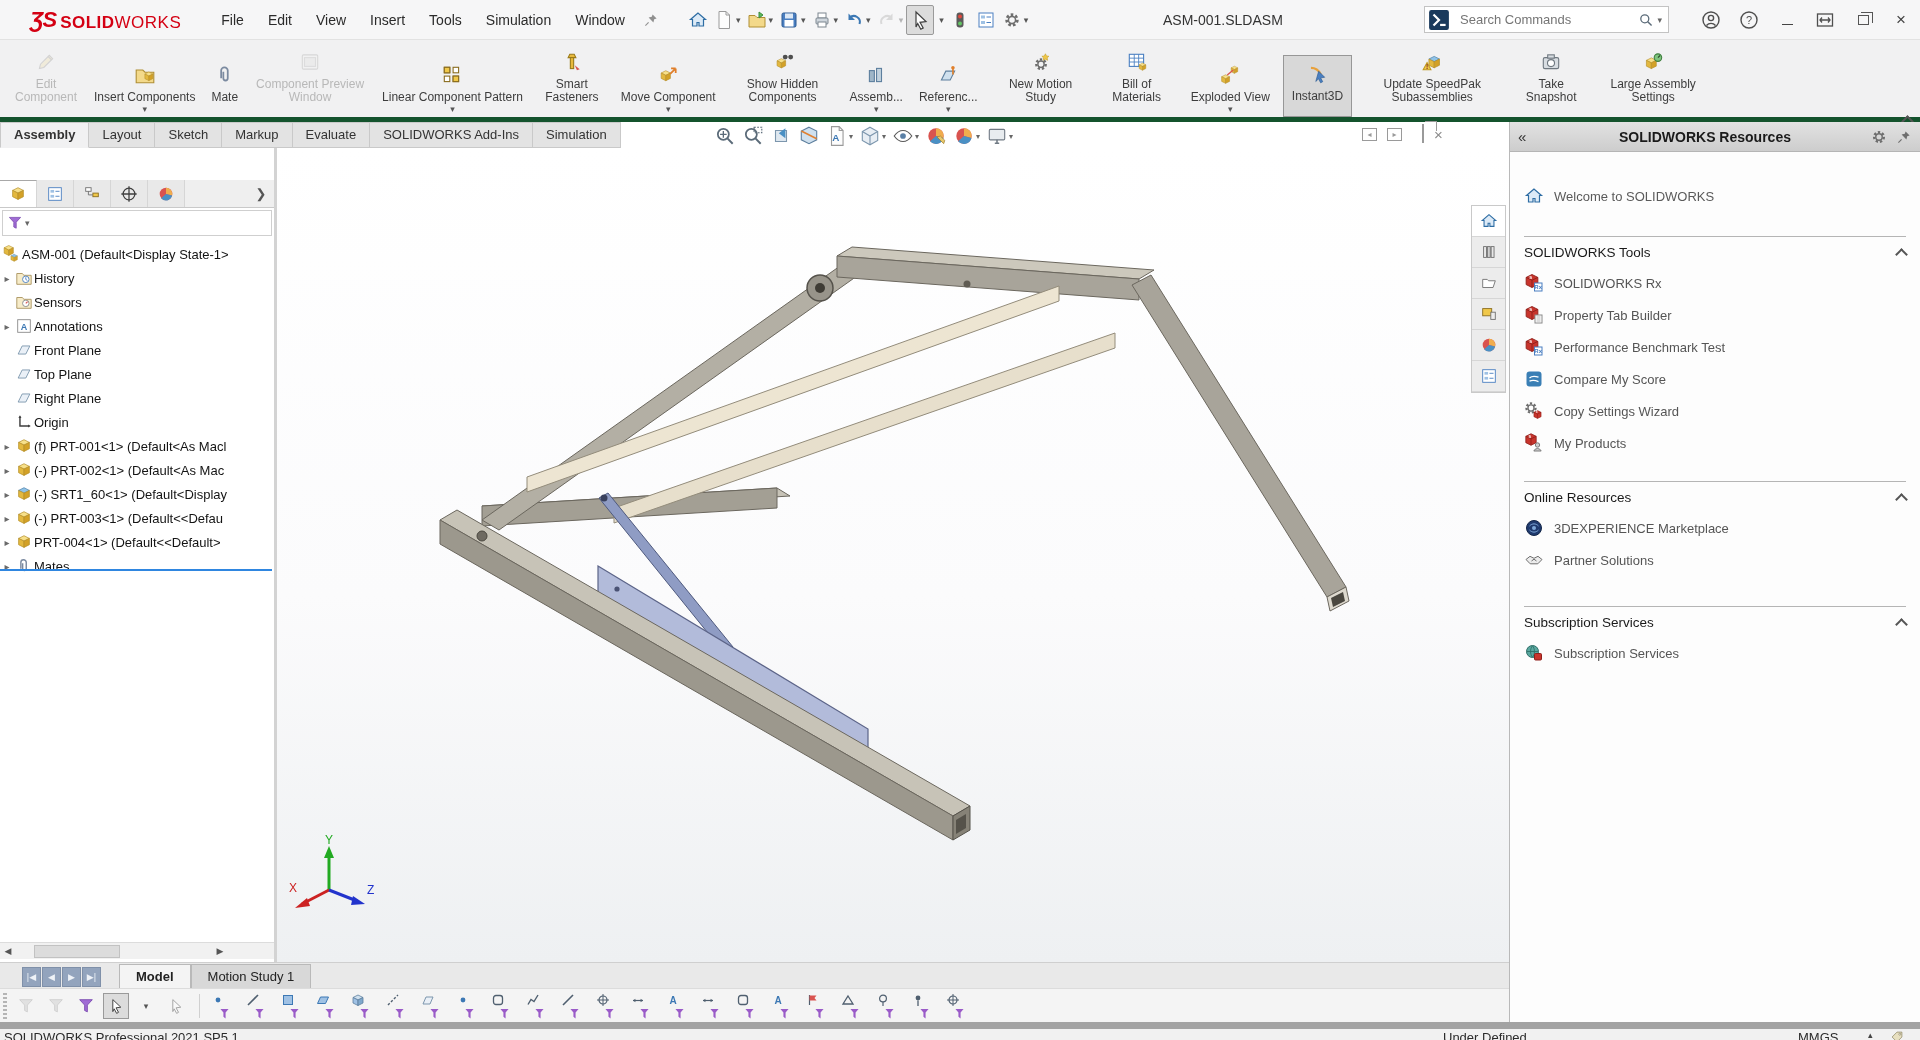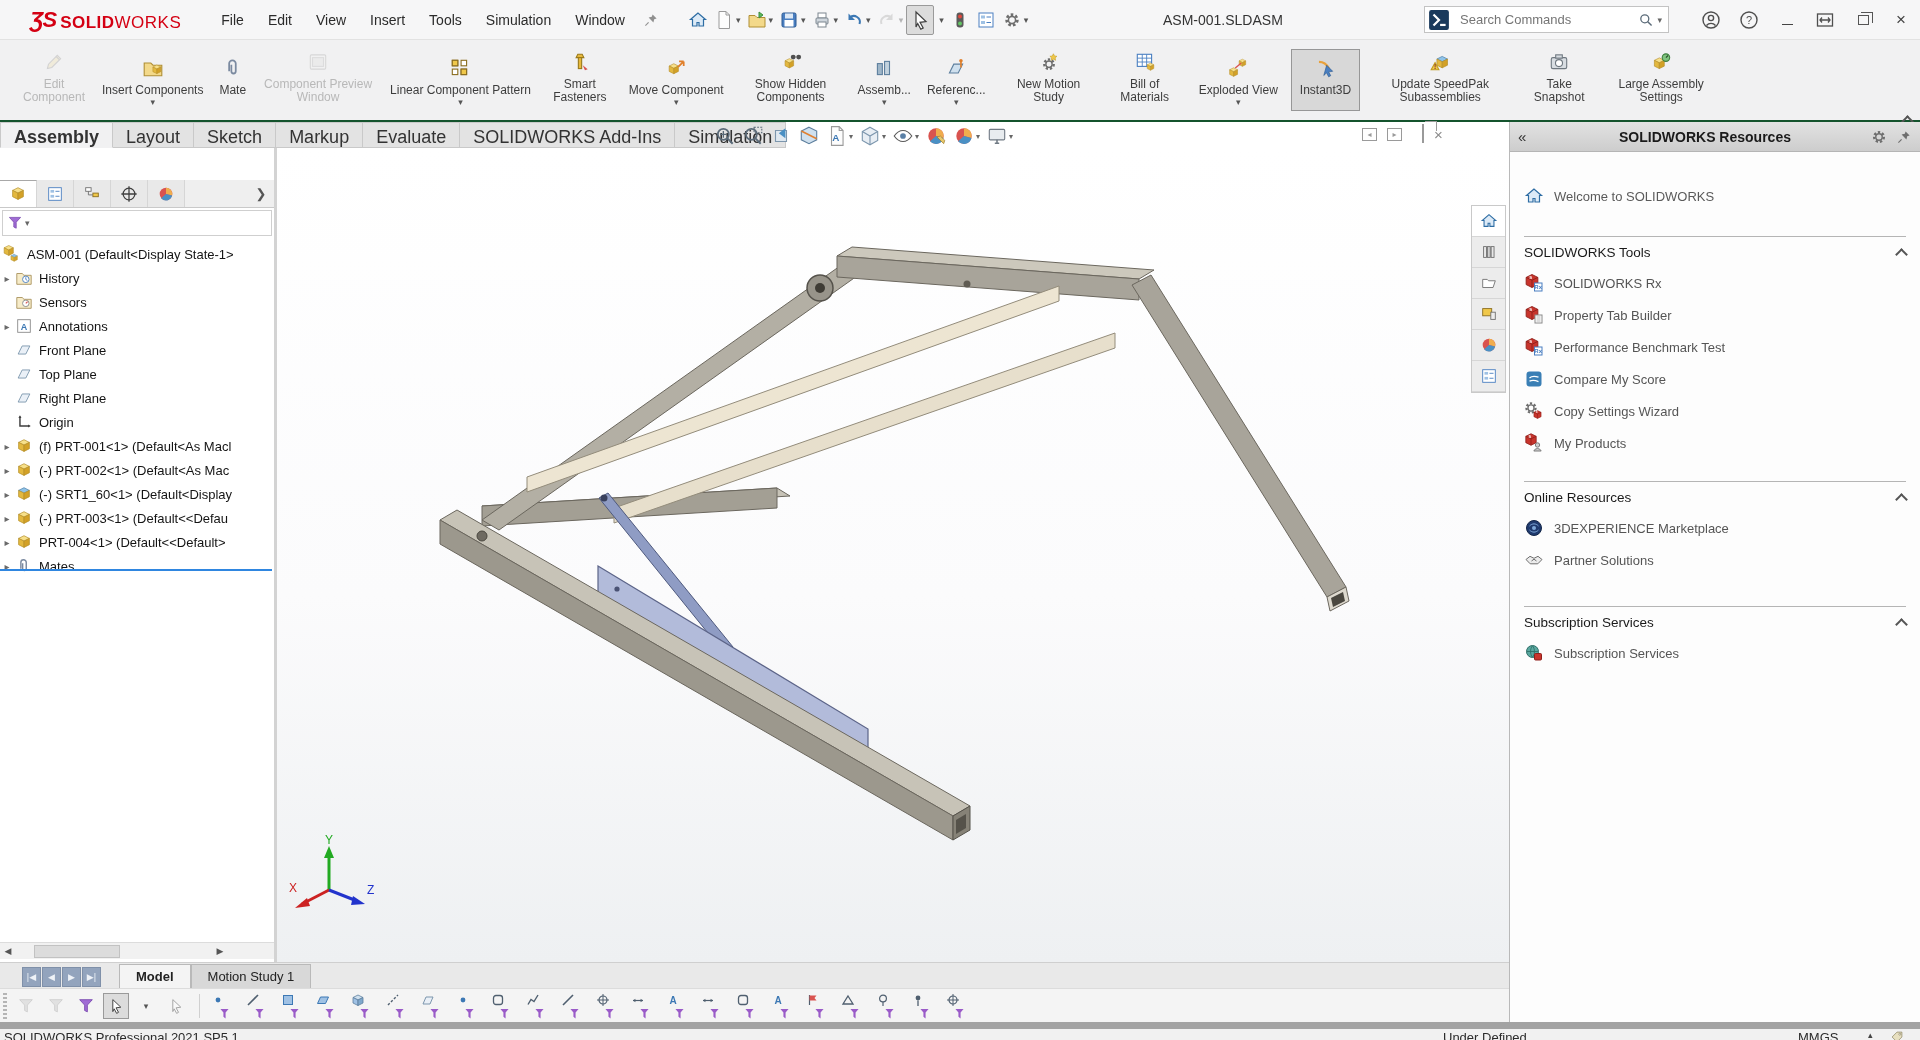--- a/index.html
+++ b/index.html
@@ -27,36 +27,36 @@
 #searchbox input{border:0;outline:none;flex:1;font-size:13px;color:#777;font-family:"Liberation Sans",sans-serif;padding-left:8px}
 #searchbox .mg{margin-right:3px}
 #searchbox .dd{font-size:9px;color:#666;margin-right:6px}
 #winicons{position:absolute;right:0;top:0;height:40px;display:flex;align-items:center}
 .wbtn{width:38px;height:40px;display:flex;align-items:center;justify-content:center;color:#444}
 .minline{width:11px;height:1px;background:#444;margin-top:8px}
 .restore{width:11px;height:10px;border:1px solid #555;position:relative;background:#f6f6f7}
 .restore:before{content:"";position:absolute;left:2px;top:-4px;width:11px;height:10px;border:1px solid #555;border-bottom:0;border-left:0;background:transparent}
 .closex{font-size:17px;color:#444}
 
-#ribbon{left:0;top:40px;width:1920px;height:82px;background:#f1f1f2;border-bottom:2px solid #14532d;display:flex;align-items:center;padding-left:14px}
+#ribbon{left:0;top:40px;width:1920px;height:82px;background:#f1f1f2;border-bottom:5px solid #14532d;display:flex;align-items:flex-end;padding-left:6px}
 .rbi{display:flex;flex-direction:column;align-items:center;justify-content:flex-start;padding:5px 8px 1px;position:relative}
 .rbi .ric{height:26px;display:flex;align-items:center}
 .rbi .rlb{font-size:12px;color:#3d3d3d;text-align:center;line-height:13px;margin-top:3px}
 .rbi .rdd{font-size:9px;color:#555;margin-top:auto;height:12px}
 .rbi.dis .rlb{color:#b8b8b8}
 .rbi.dis .ric{opacity:.35}
 .rbi.active{background:#d8d8d8;border:1px solid #979797}
 .rb-sep{width:1px;background:#d8d8d8;margin:4px 2px}
 .w64{max-width:64px}.w112{max-width:112px}.w66{max-width:66px}.w92{max-width:92px}.w84{max-width:84px}.w130{max-width:134px}.w62{max-width:62px}.w110{max-width:110px}
 .nw{white-space:nowrap}
 #rib-collapse{position:absolute;right:8px;top:72px;color:#777}
 
 #tabrow{left:0;top:122px;width:1509px;height:26px;background:#fff}
 #tabstrip{position:absolute;left:0;top:0;height:26px;display:flex;background:#ececec}
-.ctab{font-size:18px;color:#333;padding:4px 13px 0;border:1px solid #c9c9c9;border-left-width:0;background:#e3e3e3;height:26px}
+.ctab{font-size:13px;color:#333;padding:4px 13px 0;border:1px solid #c9c9c9;border-left-width:0;background:#e3e3e3;height:26px}
 .ctab:first-child{border-left-width:1px}
 .ctab.active{background:#f1f1f2;font-weight:bold;border-bottom-color:#f1f1f2}
 #headsup{position:absolute;left:712px;top:2px;height:24px;display:flex;align-items:center;gap:2px}
 .hubtn{display:flex;align-items:center;padding:0 2px}
 .hubtn .dd{font-size:8px;color:#666;margin-left:1px}
 #docwin{position:absolute;left:1362px;top:3px;display:flex;align-items:center;gap:10px;color:#8b8b8b}
 .dwico{width:15px;height:13px;border:1px solid #9a9a9a;position:relative;font-size:8px;color:#9a9a9a;display:flex;align-items:center;justify-content:center}
 .dwmin{width:12px;height:1px;background:#9a9a9a;margin-top:8px}
 .dwrest{width:11px;height:9px;border:1px solid #9a9a9a;position:relative}
 .dwrest:before{content:"";position:absolute;left:2px;top:-4px;width:11px;height:9px;border:1px solid #9a9a9a;border-bottom:0;border-left:0}
@@ -66,21 +66,21 @@
 #treetabs{position:absolute;left:0;top:32px;width:274px;height:28px;display:flex;background:#efefef;border-bottom:1px solid #c9c9c9;align-items:stretch}
 .ttab{width:37px;display:flex;align-items:center;justify-content:center;border-right:1px solid #d6d6d6;background:#e9e9e9}
 .ttab.active{background:#fff;border-top:1px solid #a8a8a8}
 .ttab-more{margin-left:auto;display:flex;align-items:center;justify-content:center;width:26px;color:#555;font-size:13px}
 #treefilter{position:absolute;left:2px;top:62px;width:270px;height:26px;border:1px solid #cfcfcf;background:#fff;display:flex;align-items:center;padding-left:4px}
 #treefilter .dd{font-size:9px;color:#666;margin-left:2px}
 #tree{position:absolute;left:0;top:94px;width:274px}
 .trow{display:flex;align-items:center;height:24px;white-space:nowrap;overflow:hidden;font-size:13px;color:#141414}
 .trow .ar{width:14px;text-align:center;color:#6a6a6a;font-size:10px;flex:0 0 14px}
 .trow .tic{flex:0 0 20px;display:flex;justify-content:center}
-.trow .tlb{margin-left:5px}
+.trow .tlb{}
 .trow.root .tic{flex:0 0 22px}
 #rollback{position:absolute;left:0;top:421px;width:272px;height:2px;background:#2f86e0}
 #hscroll{position:absolute;left:0;top:794px;width:274px;height:17px;background:#f1f1f1;border-top:1px solid #dcdcdc;display:flex;align-items:center}
 #hscroll .sarr{width:16px;text-align:center;color:#555;font-size:9px}
 #hscroll .track{position:relative;width:196px;height:15px;background:#f1f1f1}
 #hscroll .thumb{position:absolute;left:18px;top:1px;width:86px;height:13px;background:#dcdcdc;border:1px solid #c2c2c2}
 #splitter{left:274px;top:148px;width:3px;height:814px;background:#d3d3d3}
 #split-dash{left:120px;top:150px;width:26px;height:3px;background:#c9c9c9}
 
 #viewport{left:277px;top:148px;width:1232px;height:814px;background:linear-gradient(180deg,#ffffff 0%,#fbfbfc 55%,#eef0f2 100%)}

